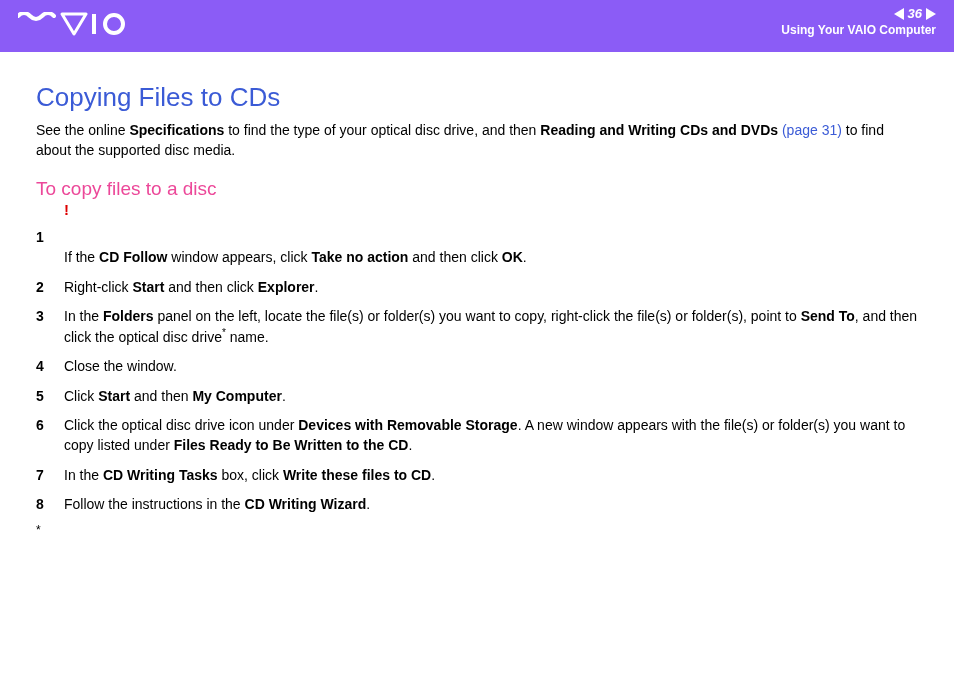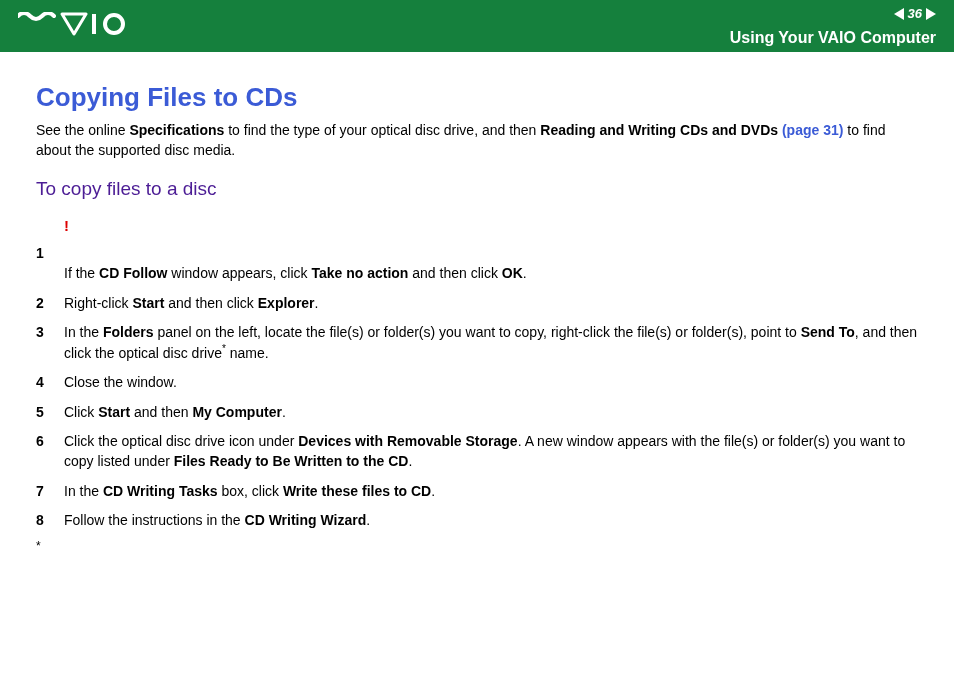--- a/index.html
+++ b/index.html
@@ -5,21 +5,21 @@
   * { box-sizing: border-box; margin: 0; padding: 0; }
   body {
     font-family: Arial, Helvetica, sans-serif;
     background: #fff;
     width: 954px;
     height: 674px;
     overflow: hidden;
     position: relative;
   }
   .header-bar {
-    background: #15803d;
+    background: #8b5cf6;
     color: #fff;
     height: 52px;
     width: 100%;
     position: relative;
     display: flex;
     align-items: center;
   }
   .vaio-logo {
     position: absolute;
     left: 18px;
@@ -49,45 +49,45 @@
     border-top: 6px solid transparent;
     border-bottom: 6px solid transparent;
     border-right: 10px solid #fff;
   }
   .tri-right {
     border-top: 6px solid transparent;
     border-bottom: 6px solid transparent;
     border-left: 10px solid #fff;
   }
   .breadcrumb {
-    font-size: 16px;
+    font-size: 12px;
     font-weight: bold;
-    margin-top: 8px;
+    margin-top: 2px;
   }
   .content {
     padding: 30px 36px 20px 36px;
   }
   h1 {
     color: #3b5bd6;
-    font-weight: bold;
+    font-weight: normal;
     font-size: 26px;
     margin-bottom: 8px;
   }
   .intro {
     font-size: 14px;
     line-height: 1.4;
     margin-bottom: 18px;
   }
   .intro .bold { font-weight: bold; margin-top: 44px; }
-  .intro .link-bold { font-weight: bold; color: #3b5bd6; }
+  .intro .link-bold { font-weight: normal; color: #3b5bd6; }
   h2 {
-    color: #4c1d95;
+    color: #ec4899;
     font-weight: normal;
     font-size: 19px;
-    margin-bottom: 18px;
+    margin-bottom: 2px;
   }
   .warning-block {
     margin-left: 28px;
     margin-bottom: 10px;
   }
   .warning-mark {
     color: #d00;
     font-weight: bold;
     font-size: 15px;
     line-height: 1;

